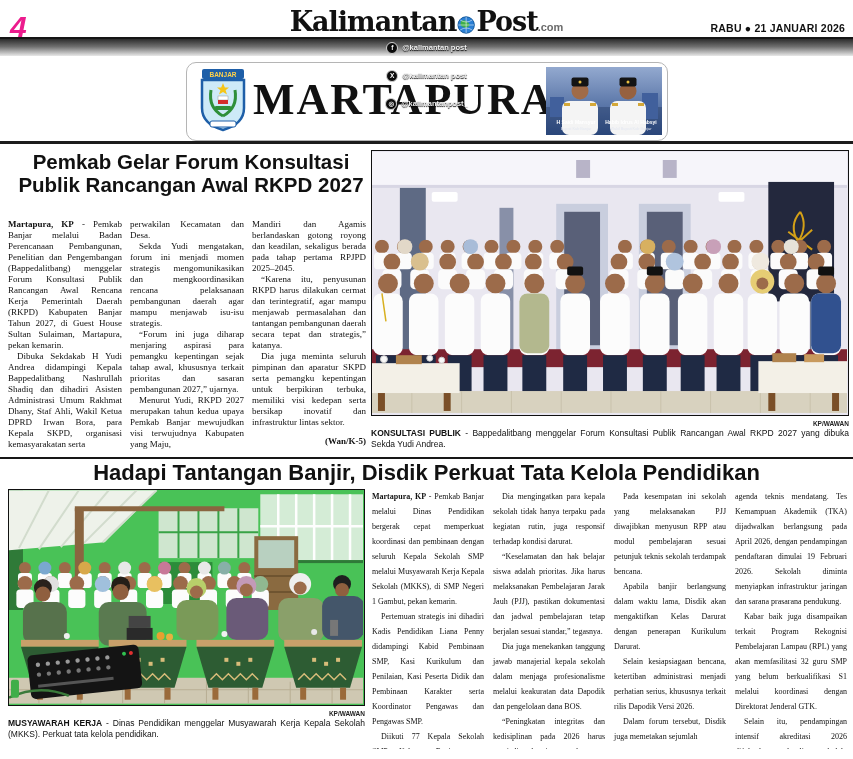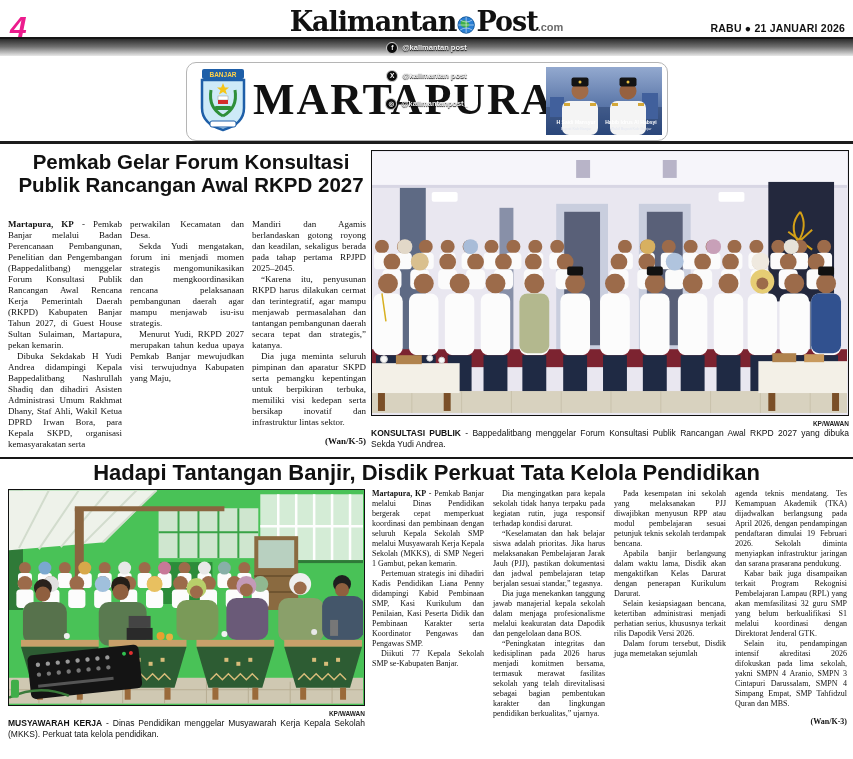--- a/index.html
+++ b/index.html
@@ -58,21 +58,21 @@
              font-family:"Liberation Sans",sans-serif;font-weight:bold;font-size:22px;line-height:1.05;}
 
   .photo2{position:absolute;left:8px;top:489px;width:357px;height:217px;border:1.5px solid #111;
           box-sizing:border-box;overflow:hidden;background:#49c257;}
   .credit2{position:absolute;left:8px;top:710px;width:357px;text-align:right;
            font-family:"Liberation Sans",sans-serif;font-weight:bold;font-size:6.5px;color:#222;}
   .caption2{position:absolute;left:8px;top:718px;width:357px;font-family:"Liberation Sans",sans-serif;
             font-size:8.5px;line-height:1.3;text-align:justify;}
 
   .cols2{position:absolute;left:372px;top:489px;width:477px;height:260px;display:flex;gap:9px;overflow:hidden;}
-  .cols2 .col{width:112px;font-size:8px;line-height:10px;text-align:justify;}
+  .cols2 .col{width:112px;font-size:8px;line-height:15px;text-align:justify;}
 </style>
 </head>
 <body>
 
 <div class="page">
 
   <div class="page-num">4</div>
   <div class="header-rule"></div>
 
   <div class="masthead">
@@ -169,20 +169,21 @@
   <h1 class="headline1" style="margin:4px;">Pemkab Gelar Forum Konsultasi Publik Rancangan Awal RKPD 2027</h1>
 
   <div class="cols1">
     <div class="col">
       <p class="first"><b class="dateline">Martapura, KP</b><span> - Pemkab Banjar melalui Badan Perencanaan Pembangunan, Penelitian dan Pengembangan (Bappedalitbang) menggelar Forum Konsultasi Publik Rancangan Awal Rencana Kerja Pemerintah Daerah (RKPD) Kabupaten Banjar Tahun 2027, di Guest House Sultan Sulaiman, Martapura, pekan kemarin.</span></p>
       <p>Dibuka Sekdakab H Yudi Andrea didampingi Kepala Bappedalitbang Nashrullah Shadiq dan dihadiri Asisten Administrasi Umum Rakhmat Dhany, Staf Ahli, Wakil Ketua DPRD Irwan Bora, para Kepala SKPD, organisasi kemasyarakatan serta</p>
     </div>
     <div class="col">
       <p class="cont">perwakilan Kecamatan dan Desa.</p>
       <p>Sekda Yudi mengatakan, forum ini menjadi momen strategis mengomunikasikan dan mengkoordinasikan rencana pelaksanaan pembangunan daerah agar mampu menjawab isu-isu strategis.</p>
+      <p>“Forum ini juga diharap menjaring aspirasi para pemangku kepentingan sejak tahap awal, khususnya terkait prioritas dan sasaran pembangunan 2027,” ujarnya.</p>
       <p>Menurut Yudi, RKPD 2027 merupakan tahun kedua upaya Pemkab Banjar mewujudkan visi terwujudnya Kabupaten yang Maju,</p>
     </div>
     <div class="col">
       <p class="cont">Mandiri dan Agamis berlandaskan gotong royong dan keadilan, sekaligus berada pada tahap pertama RPJPD 2025–2045.</p>
       <p>“Karena itu, penyusunan RKPD harus dilakukan cermat dan terintegratif, agar mampu menjawab permasalahan dan tantangan pembangunan daerah secara tepat dan strategis,” katanya.</p>
       <p>Dia juga meminta seluruh pimpinan dan aparatur SKPD serta pemangku kepentingan untuk berpikiran terbuka, memiliki visi kedepan serta bersikap inovatif dan infrastruktur lintas sektor.</p>
       <p class="byline">(Wan/K-5)</p>
     </div>
   </div>
 

